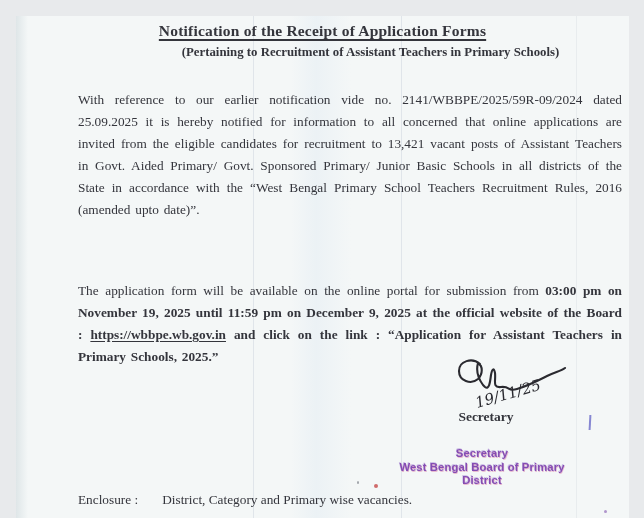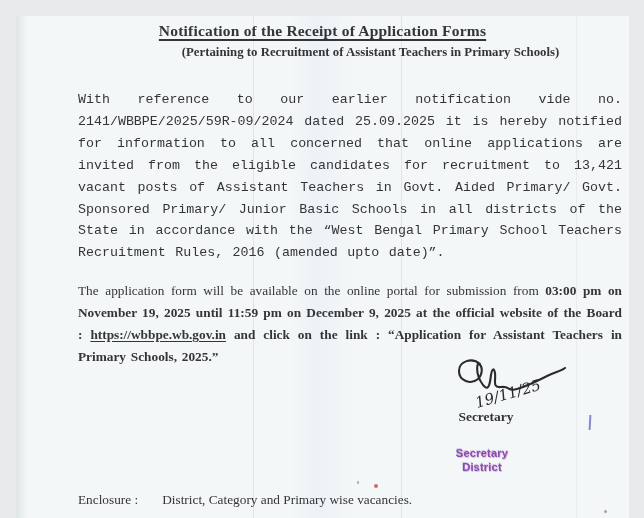--- a/index.html
+++ b/index.html
@@ -23,21 +23,21 @@
 
   .title { position:absolute; top:6px; left:0; width:100%; text-align:center;
            font-size:15.5px; font-weight:bold; letter-spacing:0.2px; }
   .title .u { text-decoration:underline; text-underline-offset:3px; text-decoration-thickness:1.5px; }
   .subtitle { position:absolute; top:29px; left:0; width:100%; text-align:center;
               font-size:12.8px; font-weight:bold;padding-left:48px; }
 
   .para { position:absolute; left:62px; width:544px; margin:0;
           text-align:justify; font-size:13.3px; line-height:21.9px;
           word-spacing:1.5px; }
-  .p1 { top:73px;font-family:Liberation Mono, monospace; }
+  .p1 { top:73px; }
   .p2 { top:199px; }
   .p3 { top:264px; }
   .bold { font-weight:bold; }
   .url  { font-weight:bold; text-decoration:underline; text-underline-offset:2px; }
 
   .signature-svg { position:absolute; left:418px; top:338px; width:150px; height:62px; }
   .sig-date-text { font-family:"DejaVu Serif", serif; font-style:italic; font-size:15px; }
 
   .sig-title { position:absolute; top:393px; left:370px; width:200px; text-align:center;
                font-weight:bold; font-size:13.5px; }
@@ -84,20 +84,21 @@
     <g>
       <path d="M 46 10 C 38 3, 25 7, 25 17 C 25 27, 37 31, 44 25 C 49 20, 49 12, 44 9 C 42 16, 44 24, 49 31 L 51 33 C 55 36, 56 29, 57 21 C 58 15, 60 13, 61 19 C 62 27, 58 34, 67 33 C 77 32, 73 38, 83 35 C 96 31, 105 26, 113 22 C 121 18, 127 17, 131 14" fill="none" stroke="currentColor" stroke-width="2.1" stroke-linecap="round" stroke-linejoin="round"></path>
     </g>
     <text class="sig-date-text" transform="translate(43 54) rotate(-16)" fill="currentColor">19/11/25</text>
   </svg>
 
   <div class="sig-title">Secretary</div>
 
   <div class="stamp" style="color: rgb(123, 63, 174);">
     <div>Secretary</div>
+    <div>West Bengal Board of Primary</div>
     <div>District</div>
   </div>
 
   <div class="enclosure">
     <span class="enc-label">Enclosure :</span><span class="enc-text">District, Category and Primary wise vacancies.</span>
   </div>
 
   <div class="pen-tick"></div>
   <div class="speck red"></div>
   <div class="speck gray"></div>

